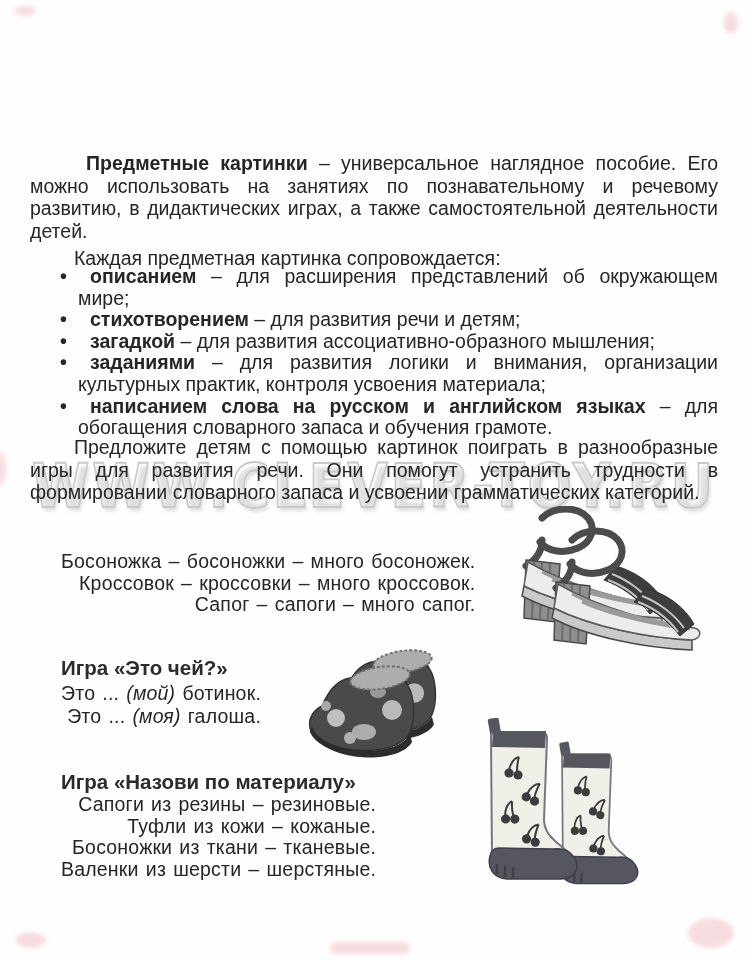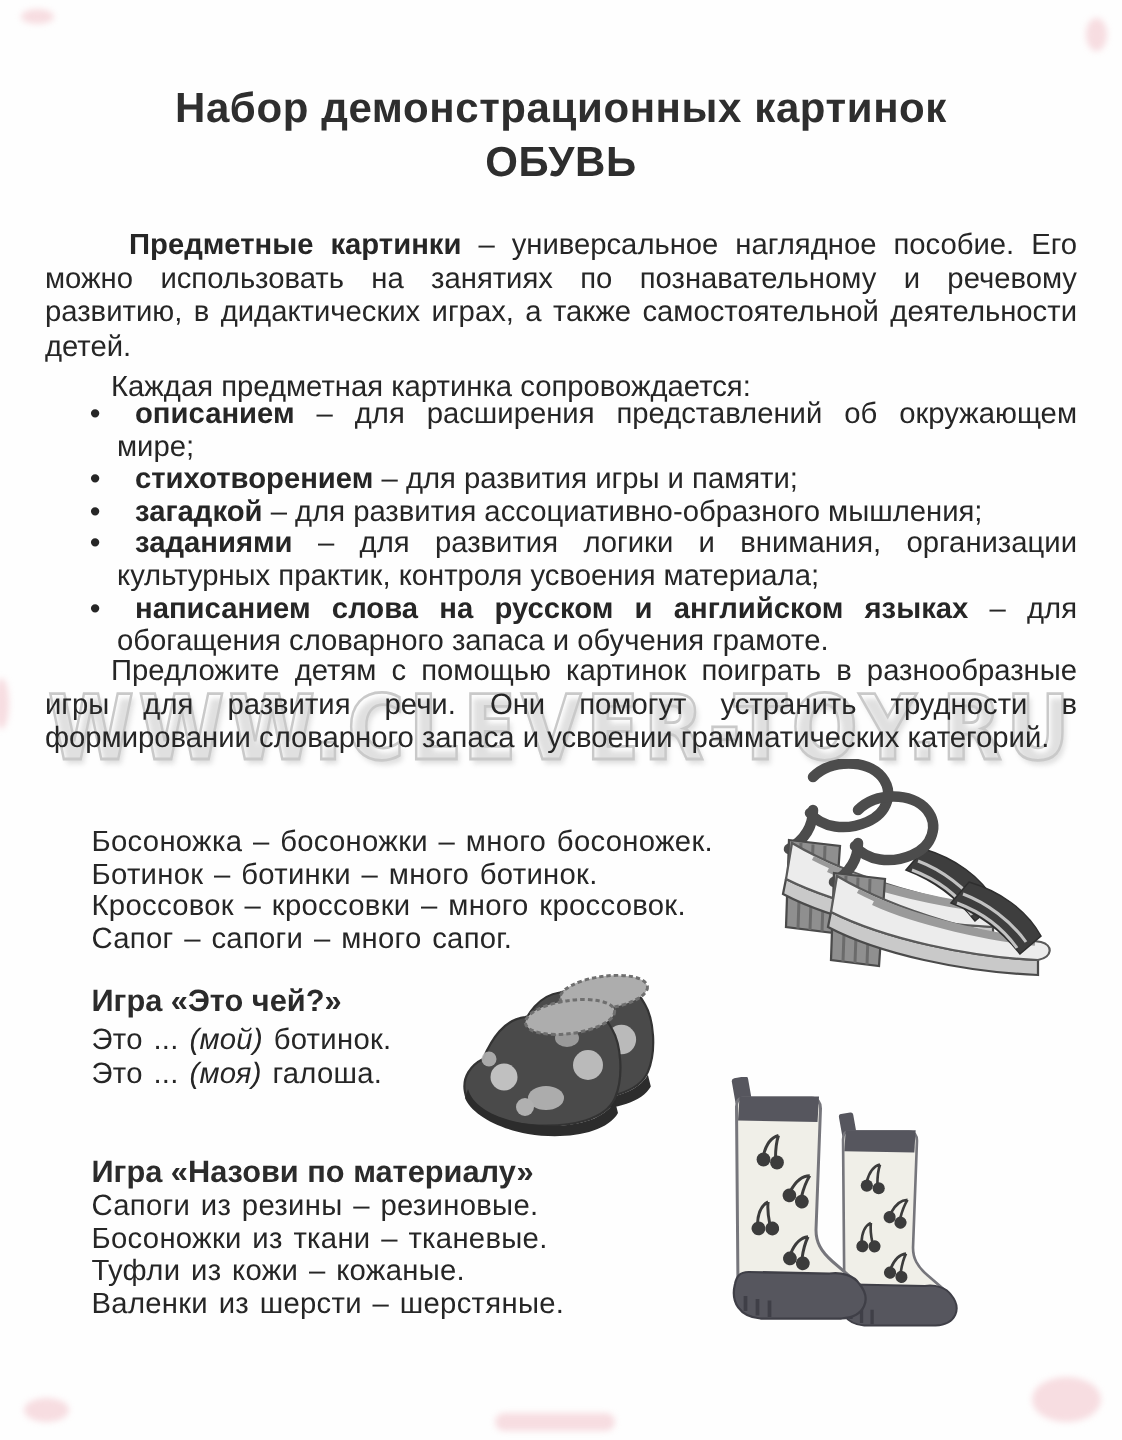--- a/index.html
+++ b/index.html
@@ -29,21 +29,21 @@
   .watermark { position:absolute; top:452px; left:50%;
     transform:translateX(-50%) scaleY(1.15); transform-origin:center top;
     font-family:"DejaVu Sans",sans-serif; font-weight:700; font-size:52px;
     letter-spacing:3px; white-space:nowrap; color:transparent;
     -webkit-text-stroke:1.6px #c9c9c9;
     text-shadow:2px 3px 3px rgba(120,120,120,.22); z-index:0; }
   
   .game-title { position:absolute; left:61px; margin:0; font-weight:700;
     font-size:20.5px; color:#2b2b2b; z-index:2; }
   .game-lines { position:absolute; left:61px; font-size:19.5px;
-    word-spacing:1.5px; letter-spacing:.2px; z-index:2; }
+    word-spacing:1.5px; letter-spacing:.2px; z-index:2;text-align:right; }
   .g1t { top:523px; } .g1l { top:551px; line-height:21.7px; }
   .g2t { top:656px;text-align:center; } .g2l { top:682px; line-height:22.6px; }
   .g3t { top:770px; } .g3l { top:794px; line-height:21.6px; }
   .it { font-style:italic; }
   
   .photo { position:absolute; z-index:1; }
   .ph-sandals { left:506px; top:506px; }
   .ph-slippers { left:306px; top:646px; }
   .ph-boots   { left:479px; top:718px; }
   
@@ -63,57 +63,52 @@
 
   <div class="watermark">WWW.CLEVER-TOY.RU</div>
 
   <div class="speck s1"></div>
   <div class="speck s2"></div>
   <div class="speck s3"></div>
   <div class="speck s4"></div>
   <div class="speck s5"></div>
   <div class="speck s6"></div>
 
-  <h1 class="title">
-    <span>Набор демонстрационных картинок</span>
-    <span>ОБУВЬ</span>
-  </h1>
 
   <p class="para indent p1"><b>Предметные картинки</b><span> – универсальное наглядное пособие. Его можно использовать на занятиях по познавательному и речевому развитию, в дидактических играх, а также самостоятельной деятельности детей.</span></p>
 
   <p class="para indent p-kazhdaya">Каждая предметная картинка сопровождается:</p>
 
   <div class="bullets">
     <div class="bullet-item"><span class="marker">•</span><b>описанием</b><span> – для расширения представлений об окружающем мире;</span></div>
-    <div class="bullet-item"><span class="marker">•</span><b>стихотворением</b><span> – для развития игры и памяти;</span></div>
+    <div class="bullet-item"><span class="marker">•</span><b>стихотворением</b><span> – для развития речи и детям;</span></div>
     <div class="bullet-item"><span class="marker">•</span><b>загадкой</b><span> – для развития ассоциативно-образного мышления;</span></div>
     <div class="bullet-item"><span class="marker">•</span><b>заданиями</b><span> – для развития логики и внимания, организации культурных практик, контроля усвоения материала;</span></div>
     <div class="bullet-item"><span class="marker">•</span><b>написанием слова на русском и английском языках</b><span> – для обогащения словарного запаса и обучения грамоте.</span></div>
   </div>
 
   <p class="para indent p2">Предложите детям с помощью картинок поиграть в разнообразные игры для развития речи. Они помогут устранить трудности в формировании словарного запаса и усвоении грамматических категорий.</p>
 
   <div class="game-lines g1l">
     <div>Босоножка – босоножки – много босоножек.</div>
-    <div>Ботинок – ботинки – много ботинок.</div>
     <div>Кроссовок – кроссовки – много кроссовок.</div>
     <div>Сапог – сапоги – много сапог.</div>
   </div>
 
   <h2 class="game-title g2t">Игра «Это чей?»</h2>
   <div class="game-lines g2l">
     <div><span>Это ... </span><span class="it">(мой)</span><span> ботинок.</span></div>
     <div><span>Это ... </span><span class="it">(моя)</span><span> галоша.</span></div>
   </div>
 
   <h2 class="game-title g3t">Игра «Назови по материалу»</h2>
   <div class="game-lines g3l">
     <div>Сапоги из резины – резиновые.</div>
+    <div>Туфли из кожи – кожаные.</div>
     <div>Босоножки из ткани – тканевые.</div>
-    <div>Туфли из кожи – кожаные.</div>
     <div>Валенки из шерсти – шерстяные.</div>
   </div>
 
   <svg class="photo ph-sandals" width="205" height="145" viewBox="0 0 205 145">
     <defs>
       <g id="sandal">
         <path d="M30,10 C42,-2 66,-2 76,10 C84,20 80,34 66,40 C52,46 36,44 28,34" fill="none" stroke="#4c4c4c" stroke-width="7" stroke-linecap="round"></path>
         <path d="M30,32 C30,44 24,52 14,58" fill="none" stroke="#4c4c4c" stroke-width="7" stroke-linecap="round"></path>
         <path d="M14,52 L48,56 L44,114 L12,110 Z" fill="#8f8f8f" stroke="#4a4a4a" stroke-width="1.5"></path>
         <path d="M22,54 L20,111 M30,55 L28,112 M38,56 L36,113" stroke="#6b6b6b" stroke-width="2" fill="none"></path>

